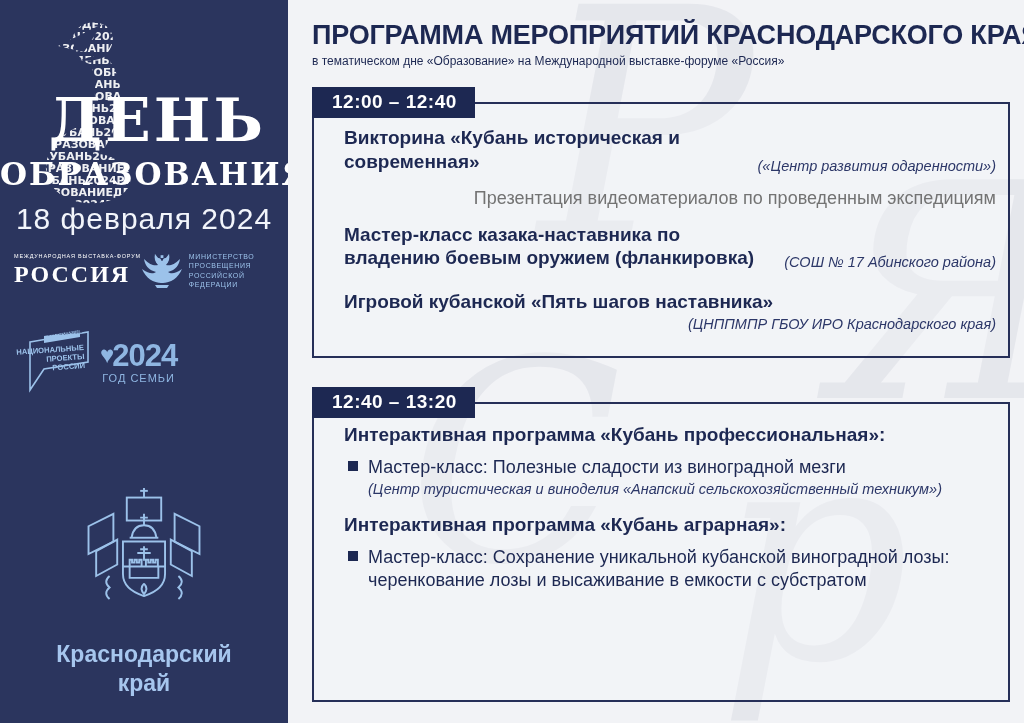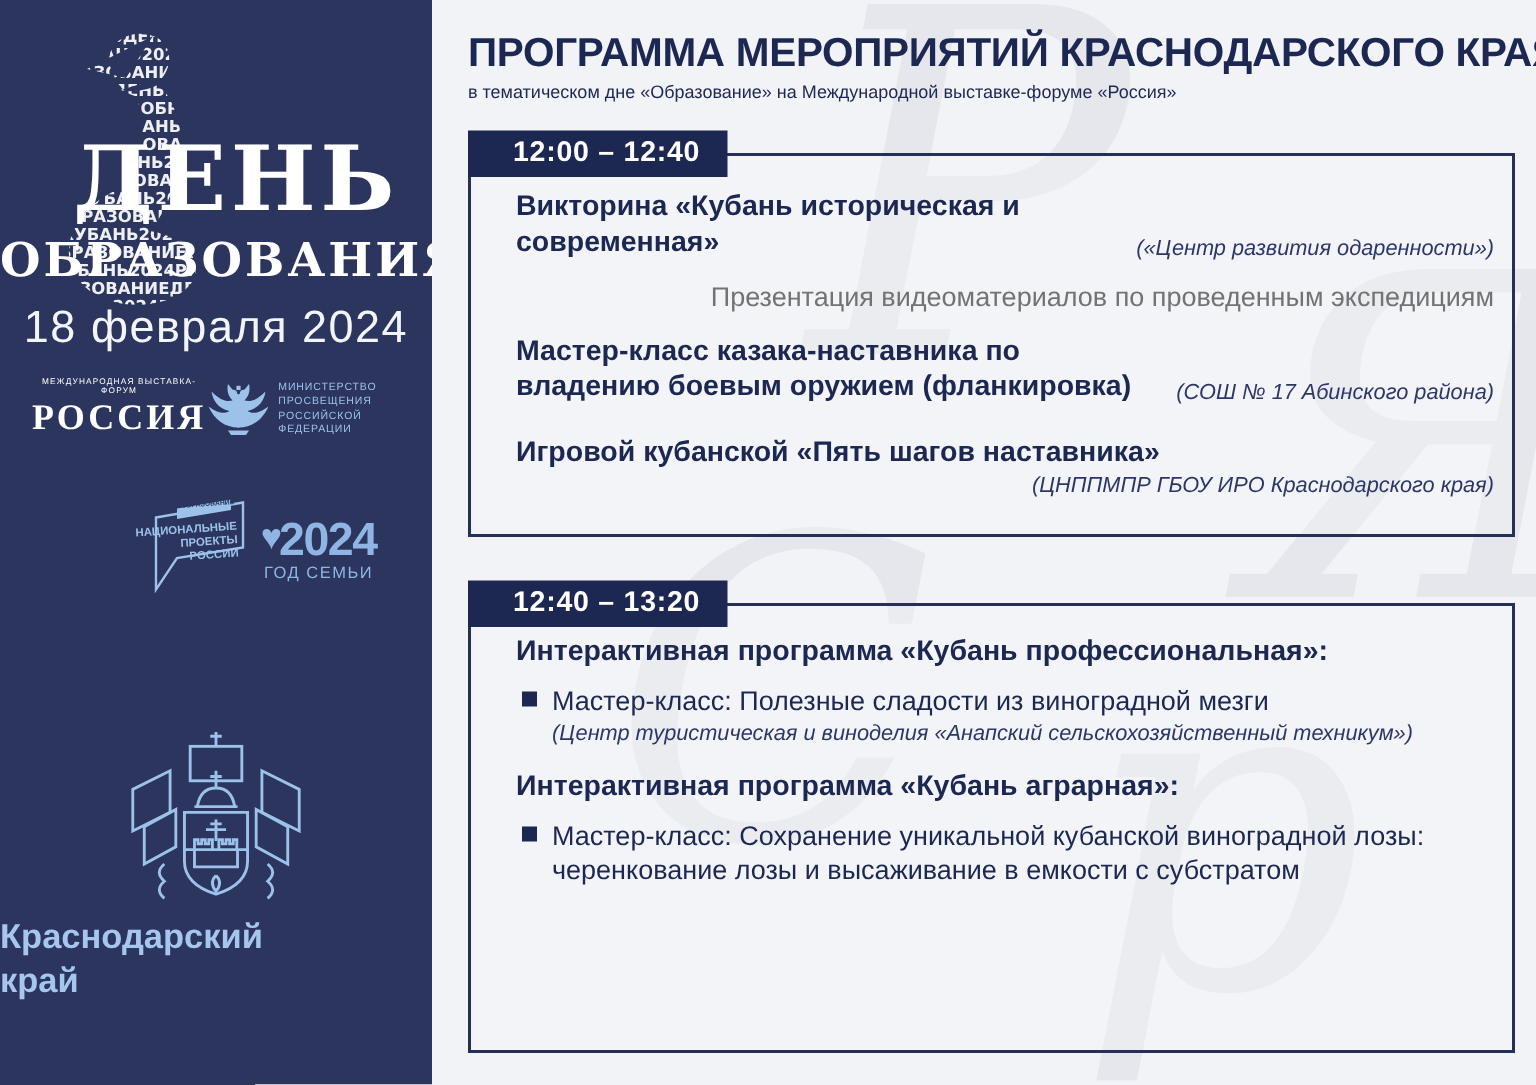--- a/index.html
+++ b/index.html
@@ -8,48 +8,48 @@
 
   
   .sidebar { position:relative; width:288px; height:723px; background:#2b355e; flex:0 0 288px; overflow:hidden; }
   .pelican { position:absolute; top:16px; left:28px; }
   .sb-titles { position:absolute; top:90px; left:0; width:100%; color:#fff; }
   .t-den { font-family:"DejaVu Serif", serif; font-size:60px; font-weight:bold; text-align:right; padding-right:22px; line-height:1.0; letter-spacing:3px; }
   .t-obr { font-family:"DejaVu Serif", serif; font-size:31px; font-weight:bold; text-align:center; letter-spacing:2px; margin-top:6px; }
   .t-date { font-size:30px; font-weight:normal; text-align:center; margin-top:10px; letter-spacing:1px; color:#f2f5fb; }
 
   .logos { position:absolute; top:252px; left:0; width:100%; }
-  .logo-row { display:flex; justify-content:flex-end; padding:0 37px; align-items:center; }
+  .logo-row { display:flex; justify-content:flex-start; padding:0 14px; align-items:center; }
   .logo-row + .logo-row { margin-top:34px; }
 
   .lg-russia { color:#fff; }
   .lg-russia .small { font-size:5.5px; letter-spacing:.8px; text-align:center; }
   .lg-russia .big { font-size:24px; font-weight:bold; letter-spacing:2px; margin-top:2px; font-family:"Liberation Serif", serif; }
   .lg-ministry { display:flex; align-items:center; gap:6px; color:#9cc2ea; }
   .lg-ministry .txt { font-size:7px; letter-spacing:.6px; line-height:1.35; text-transform:uppercase; }
   .lg-nat { position:relative; }
   .lg-2024 { color:#8fb6e2; text-align:center; }
   .lg-2024 .row1 { display:flex; align-items:center; justify-content:center; }
   .lg-2024 .heart { font-size:24px; line-height:1; margin-right:-2px; }
   .lg-2024 .num { font-size:31px; font-weight:bold; letter-spacing:-1px; line-height:1; }
   .lg-2024 .sub { font-size:11px; letter-spacing:1px; margin-top:1px; }
 
   .coat { position:absolute; top:488px; left:50%; transform:translateX(-50%); }
-  .region { position:absolute; top:610px; width:100%; text-align:left; color:#a6c6ee; font-weight:bold; font-size:23px; line-height:1.25; }
+  .region { position:absolute; top:640px; width:100%; text-align:center; color:#a6c6ee; font-weight:bold; font-size:23px; line-height:1.25; }
 
   
   .content { position:relative; flex:1; height:723px; padding:20px 14px 0 24px; overflow:hidden; }
   .wm { position:absolute; font-family:"DejaVu Serif", serif; color:#2b355e; opacity:.06; font-style:italic; pointer-events:none; z-index:0; }
   .content > .fg { position:relative; z-index:1; }
 
   .hdr-title { color:#1d2852; font-size:27px; font-weight:bold; letter-spacing:-.2px; white-space:nowrap; }
   .hdr-sub { color:#1d2852; font-size:12px; margin-top:3px; white-space:nowrap; }
 
   .timebox { position:relative; border:2px solid #262f58; margin-top:30px; padding:18px 12px 10px 30px; background:rgba(244,245,248,.35); }
-  .badge { position:absolute; top:-17px; left:-2px; background:#1d2852; color:#fff; font-weight:bold; font-size:19px; padding:4px 18px 5px 30px; letter-spacing:.5px; }
+  .badge { position:absolute; top:-17px; left:-2px; background:#1d2852; color:#fff; font-weight:bold; font-size:19px; padding:4px 18px 5px 20px; letter-spacing:.5px; }
 
   .ev { margin-bottom:14px; }
   .ev-line { display:flex; align-items:flex-end; justify-content:space-between; }
   .ev-title { color:#1d2852; font-weight:bold; font-size:19px; line-height:1.25; }
   .venue { color:#2c3768; font-style:italic; font-size:14.5px; white-space:nowrap; padding-left:8px; }
   .venue-r { text-align:right; color:#2c3768; font-style:italic; font-size:14.5px; margin-top:2px; }
   .ev-sub { color:#737373; font-size:18px; margin-top:6px; padding-left:26px;text-align:right; }
   .maxw { max-width:585px; }
 
   .group-h { color:#1d2852; font-weight:bold; font-size:19px; margin-bottom:8px; }

